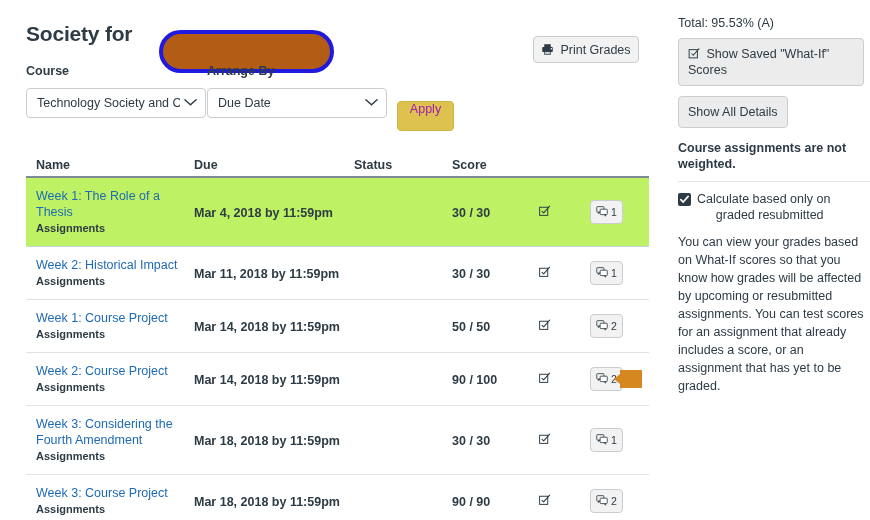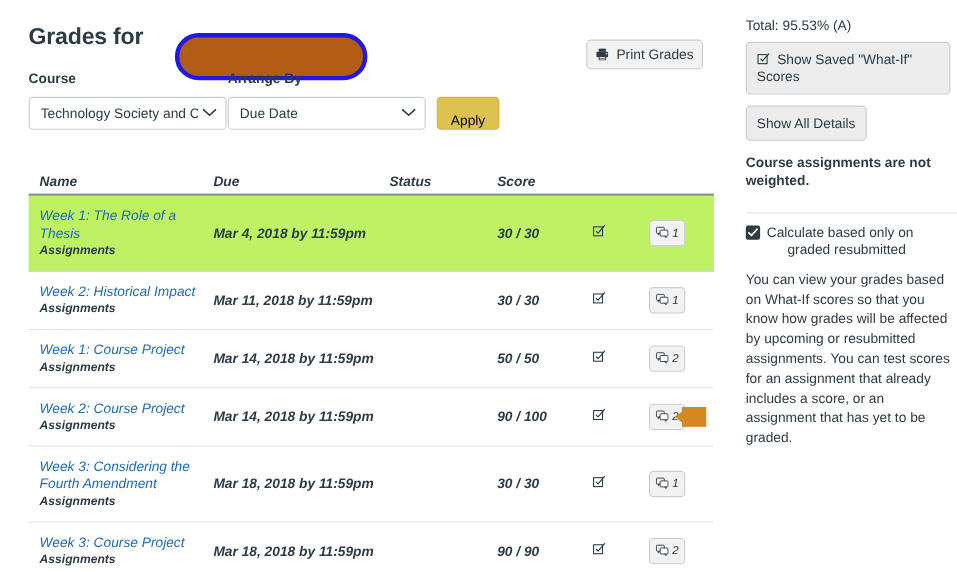--- a/index.html
+++ b/index.html
@@ -95,45 +95,44 @@
     overflow: hidden;
     white-space: nowrap;
   }
   .select-course { left: 0; top: 24px; width: 180px; }
   .select-arrange { left: 181px; top: 24px; width: 180px; }
   .select-box .sel-text { flex: 1; overflow: hidden; text-overflow: clip; white-space: nowrap; }
   .caret { flex: 0 0 auto; margin-left: 4px; }
 
   .apply-btn {
     position: absolute;
-    left: 371px; top: 24px;
+    left: 371px; top: 37px;
     width: 57px; height: 30px;
     background: #ddc24f;
     border: 1px solid #cfb441;
     border-radius: 4px;
     display: flex;
-    align-items: flex-end;
+    align-items: flex-start;
     justify-content: center;
     font-size: 12.5px;
-    color: #000000;
+    color: #a21caf;
     cursor: pointer;
   }
 
   
   .grades-table {
     position: absolute;
     left: 26px; top: 150px;
     width: 623px;
   }
   .trow {
     position: relative;
     display: flex;
     align-items: center;
     width: 623px;
-    font-style: italic;
   }
   .thead {
     height: 28px;
     border-bottom: 2px solid #7d8b95;
     align-items: flex-end;
     padding-bottom: 4px;
   }
   .thead .cell {
     font-size: 12.5px;
     font-weight: bold;
@@ -244,21 +243,21 @@
   .side-btn-whatif .wi-label { display: inline; }
   .side-btn-details {
     display: inline-block;
     margin-bottom: 12px;
   }
   .weight-note {
     font-size: 12.5px;
     font-weight: bold;
     color: #2d3b45;
     line-height: 16px;
-    margin-bottom: 21px;
+    margin-bottom: 9px;
   }
   .hr-thin {
     border: none;
     border-top: 1px solid #dfe3e6;
     margin: 0 0 9px 0;
   }
   .cb-row {
     display: flex;
     align-items: flex-start;
     gap: 6px;
@@ -288,21 +287,21 @@
   }
 </style>
 </head>
 <body>
 
 <div id="page">
 
   <div class="main">
 
     <div class="header-row">
-      <div class="page-title">Grades for</div>
+      <div class="page-title">Society for</div>
       <div class="redaction"></div>
       <div class="print-btn">
         <span>
           <svg width="13" height="13" viewBox="0 0 16 16">
             <rect x="4" y="1.5" width="8" height="3.5" fill="#2d3b45"></rect>
             <rect x="1.5" y="5" width="13" height="6" rx="1" fill="#2d3b45"></rect>
             <rect x="4" y="10" width="8" height="4.5" fill="#2d3b45"></rect>
             <rect x="5" y="11" width="6" height="1" fill="#ffffff"></rect>
             <rect x="5" y="12.7" width="6" height="1" fill="#ffffff"></rect>
             <rect x="12" y="6.3" width="1.6" height="1.6" fill="#ffffff"></rect>

